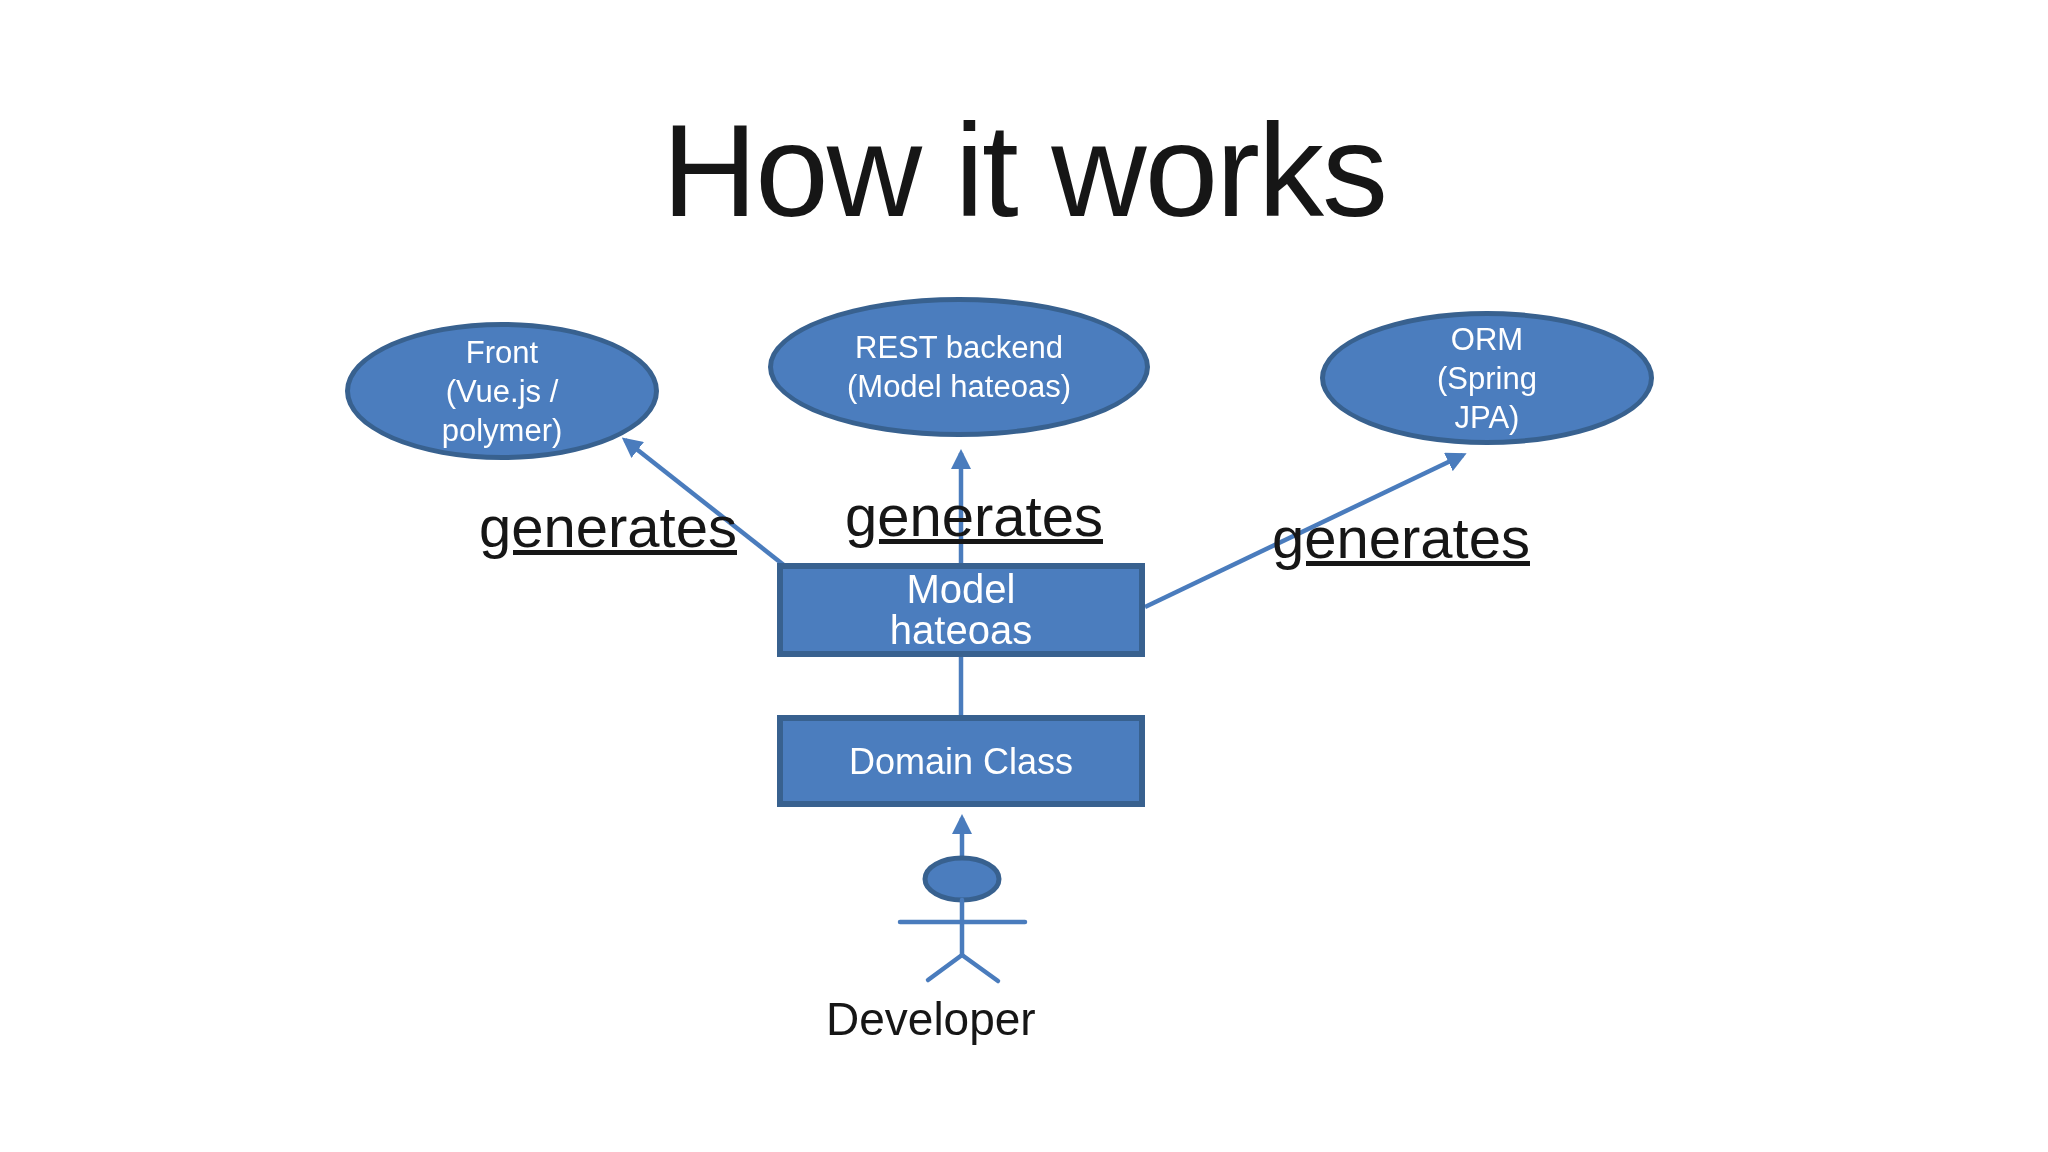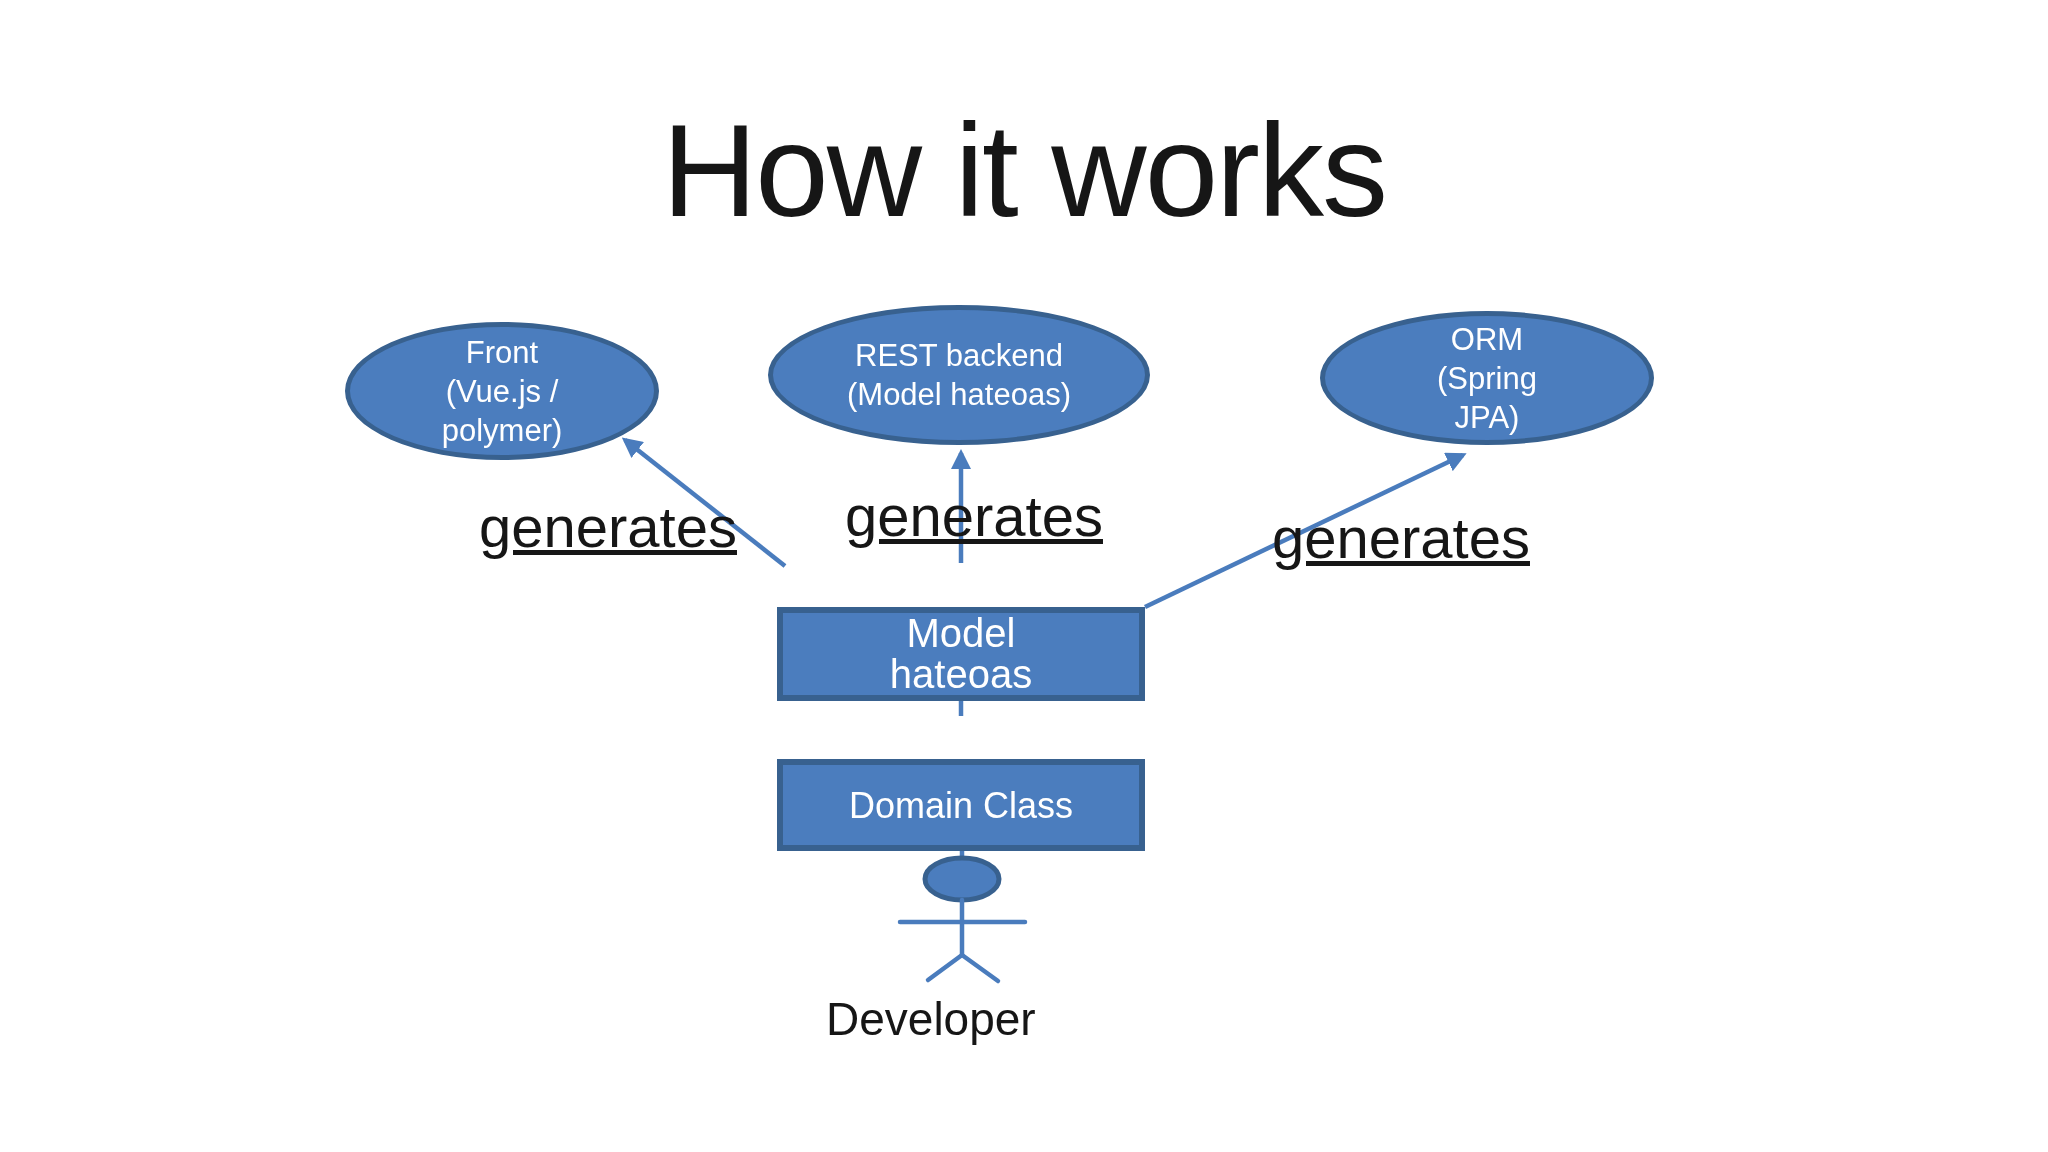--- a/index.html
+++ b/index.html
@@ -34,27 +34,26 @@
   .ellipse {
     border: 5px solid var(--node-border, #38618f);
     border-radius: 50%;
     font-size: 31px;
     line-height: 39px;
   }
   .rect {
     border: 6px solid var(--node-border, #38618f);
     font-size: 40px;
     line-height: 41px;
-    margin-top: 44px;
   }
   .rect.single { font-size: 36px; }
   .node .lines span { display: block; }
 
   .node-front { left: 345px; top: 322px; width: 314px; height: 138px; justify-content: center; }
-  .node-rest  { left: 768px; top: 305px; width: 382px; height: 140px; }
+  .node-rest  { left: 768px; top: 297px; width: 382px; height: 140px; }
   .node-orm   { left: 1320px; top: 311px; width: 334px; height: 134px; align-items: center; }
   .node-model { left: 777px; top: 563px; width: 368px; height: 94px; }
   .node-domain{ left: 777px; top: 715px; width: 368px; height: 92px; }
 
   .edge-label {
     position: absolute;
     font-size: 58px;
     line-height: 1;
     color: var(--text, #161616);
     white-space: nowrap;

